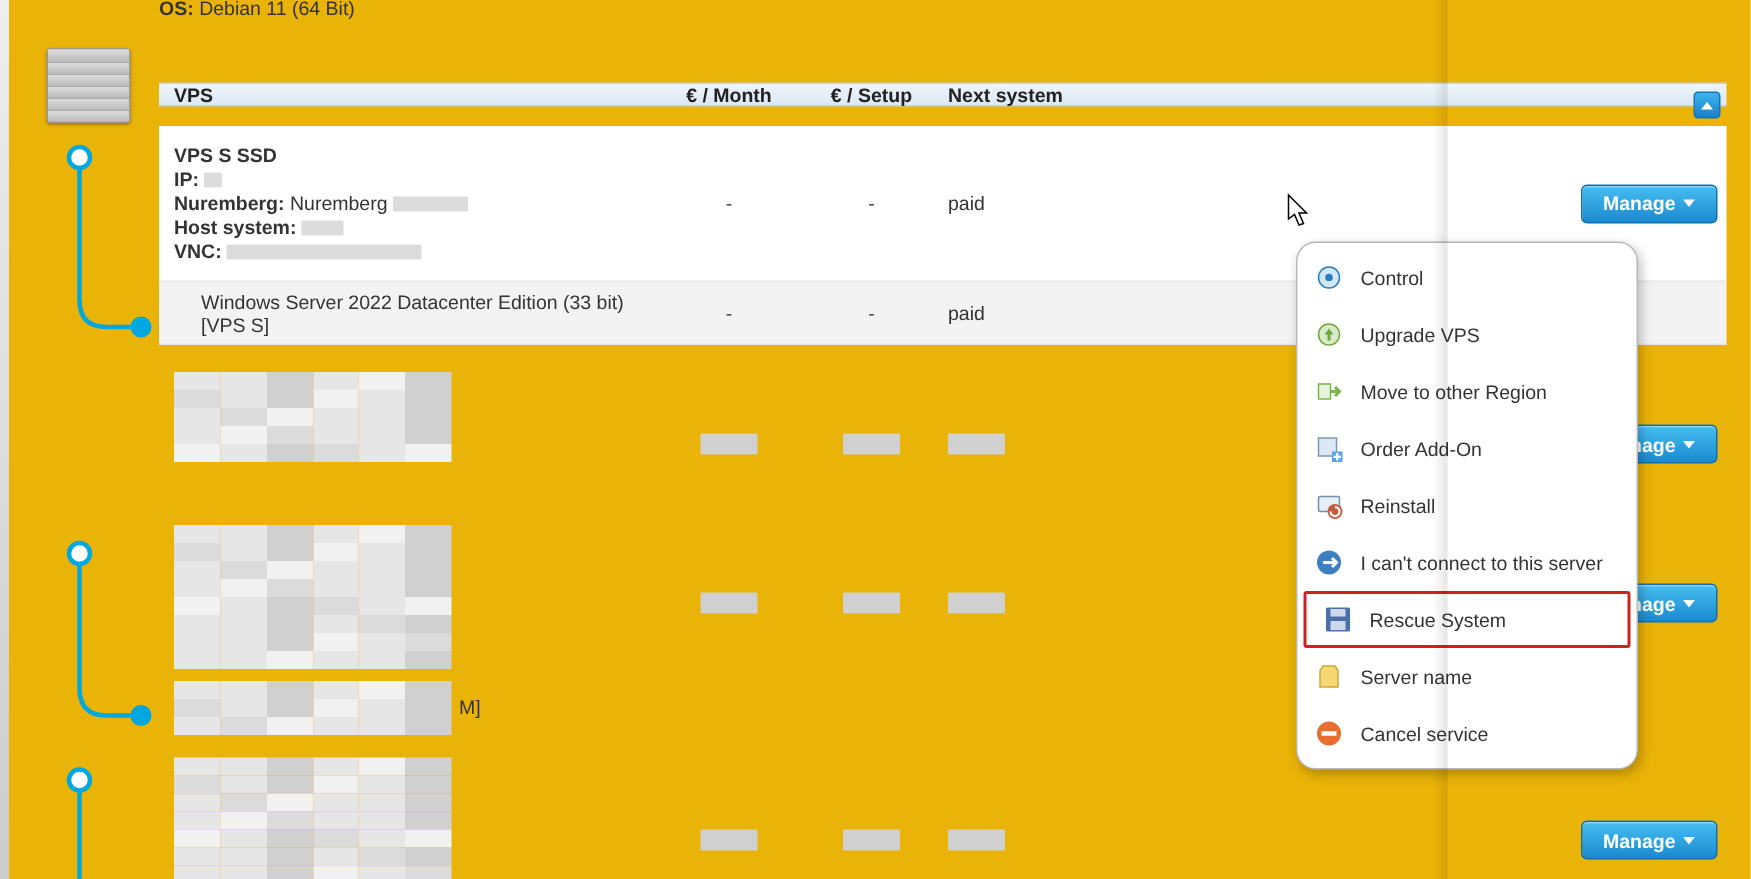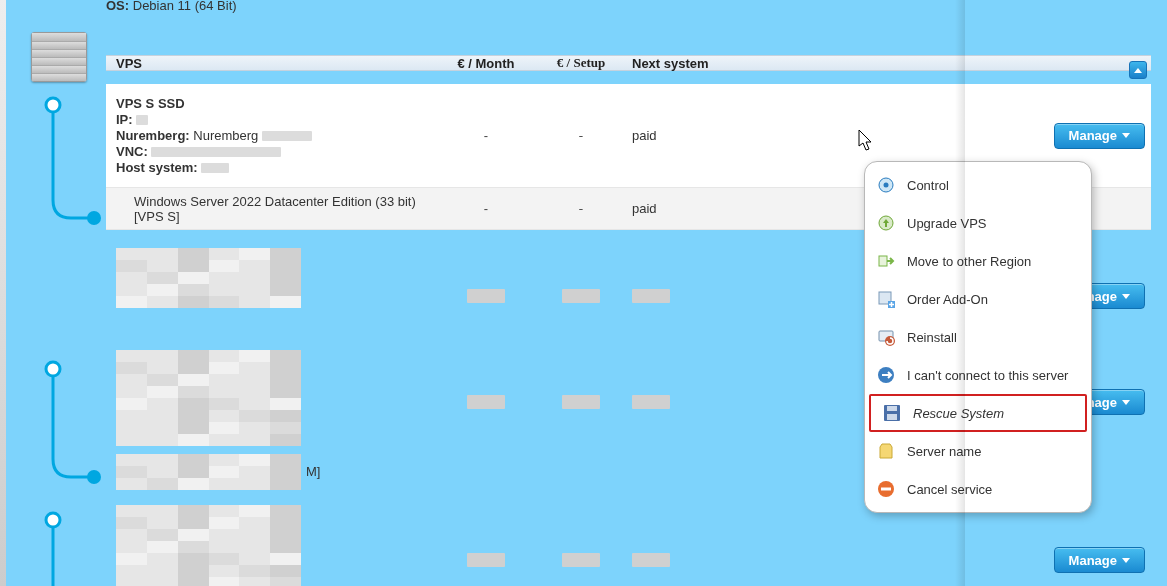--- a/index.html
+++ b/index.html
@@ -14,21 +14,21 @@
     overflow: hidden;
   }
   .left-strip {
     position: absolute;
     left: 0; top: 0; width: 6px; height: 100%;
     background: linear-gradient(#eee,#ccc);
   }
   .content {
     position: absolute;
     left: 6px; right: 0; top: 0; bottom: 0;
-    background: #7dd3fc;
+    background: #eab308;
   }
   .shadow-right {
     position: absolute;
     top:0; right:202px; width:10px; height:100%;
     background: linear-gradient(to right, rgba(0,0,0,0) , rgba(0,0,0,0.10));
     pointer-events:none;
   }
   .os-line {
     position:absolute; left:100px; top:-2px; font-size:13px; color:#333;
   }
@@ -51,21 +51,21 @@
 
   
   .section-head {
     position:absolute; left:100px; right:16px; top:55px; height:16px;
     background:linear-gradient(#eef4f9,#dce8f3);
     border-top:1px solid #c5d2de;border-bottom:1px solid #c5d2de;
     display:flex;align-items:center;font-weight:bold;color:#222;
   }
   .col-name{flex:0 0 330px;padding-left:10px;}
   .col-month{flex:0 0 100px;text-align:center;}
-  .col-setup{flex:0 0 90px;text-align:center;font-family:Liberation Serif, serif;}
+  .col-setup{flex:0 0 90px;text-align:center;}
   .col-next{flex:0 0 160px;text-align:left;padding-left:6px;}
   .col-actions{flex:1;}
   .collapse-btn{
     position:absolute;right:4px;top:5px;width:18px;height:18px;
     background:linear-gradient(#3db5ec,#1b80c9);border:1px solid #1773b8;
     border-radius:3px;display:flex;align-items:center;justify-content:center;
     cursor:pointer;
   }
   .collapse-btn::after{content:"";border-left:4px solid transparent;border-right:4px solid transparent;border-bottom:5px solid #fff;}
 
@@ -106,21 +106,21 @@
     left:858px; top:161px; width:228px;
     background:#fff;border:1px solid #b8b8b8;border-radius:13px;
     box-shadow:2px 3px 8px rgba(0,0,0,.25);
     padding:4px 0;
   }
   .menu-item{
     display:flex;align-items:center;gap:10px;
     height:38px;padding:0 10px;cursor:pointer;color:#333;
   }
   .menu-item.highlight{
-    border:2px solid #d12020;border-radius:2px;margin:0 4px;font-style:italic;
+    border:2px solid #d12020;border-radius:2px;margin:0 4px;
   }
   .menu-icon{width:22px;height:22px;flex-shrink:0;display:flex;align-items:center;justify-content:center;}
 
   
   .mosaic{
     position:absolute;left:110px;
     display:grid;grid-template-columns:repeat(6,1fr);grid-auto-rows:12px;gap:0;
   }
   .mosaic div{background:#e6e6e6;}
   .mosaic div:nth-child(3n){background:#d0d0d0;}
@@ -170,22 +170,22 @@
     <div class="col-next">Next system</div>
     <div class="col-actions"></div>
     <div class="collapse-btn"></div>
   </div>
 
   <div class="row row1">
     <div class="col-name detail">
       <div><b>VPS S SSD</b></div>
       <div><b>IP:</b> <span class="redact" style="width:12px"></span></div>
       <div><b>Nuremberg:</b> <span>Nuremberg</span> <span class="redact" style="width:50px"></span></div>
+      <div><b>Host system:</b> <span class="redact" style="width:28px"></span></div>
       <div><b>VNC:</b> <span class="redact" style="width:130px"></span></div>
-      <div><b>Host system:</b> <span class="redact" style="width:28px"></span></div>
     </div>
     <div class="col-month">-</div>
     <div class="col-setup">-</div>
     <div class="col-next">paid</div>
     <div class="col-actions" style="text-align:right;padding-right:6px;">
       <button class="manage-btn">
         <span>Manage</span>
           <span class="caret"></span>
       </button>
     </div>

